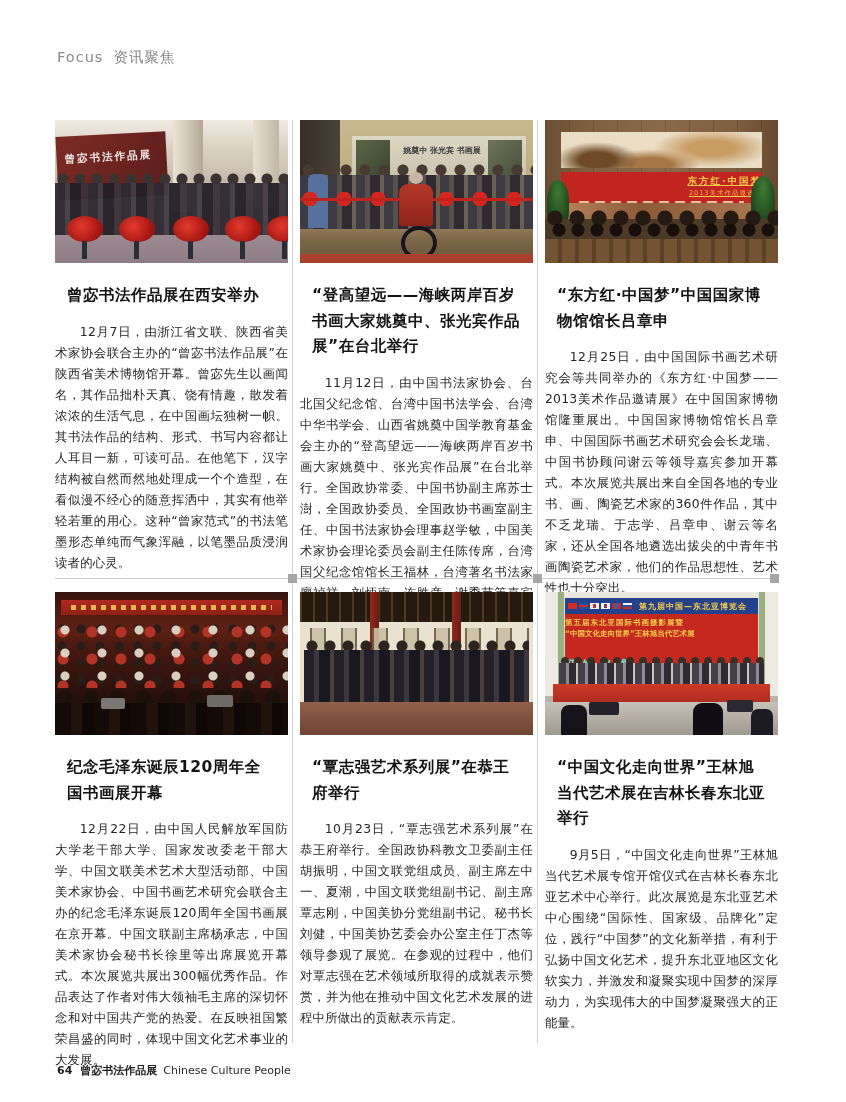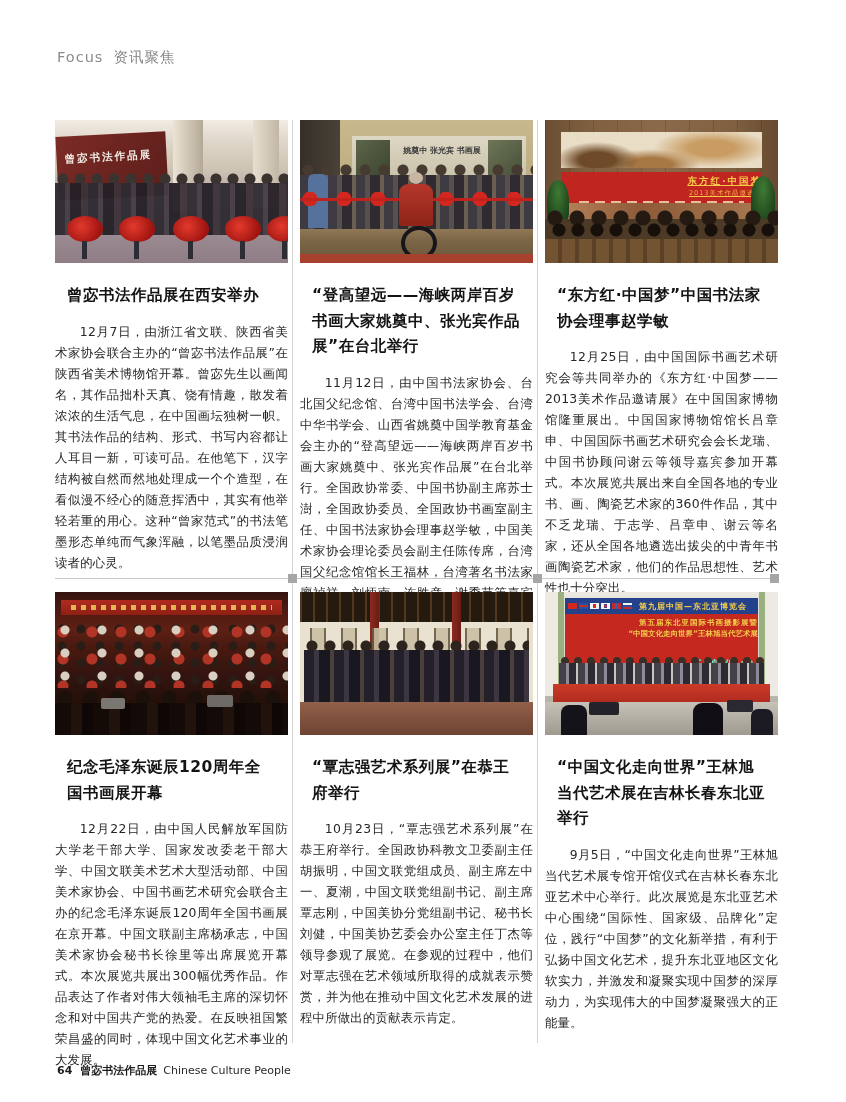--- a/index.html
+++ b/index.html
@@ -103,21 +103,21 @@
   .p6 .bldg-r{right:0;top:0;width:19px;height:104px;background:linear-gradient(90deg,#9ab07e 30%,#eceae2 30%);}
   .p6 .blue{left:20px;top:6px;width:193px;height:16px;background:#24418c;}
   .p6 .flag{top:5px;width:9px;height:6px;}
   .p6 .fl1{left:3px;background:#d6281e;}
   .p6 .fl2{left:14px;background:linear-gradient(180deg,#2a4fa0 30%,#c03028 30%,#c03028 70%,#2a4fa0 70%);}
   .p6 .fl3{left:25px;background:radial-gradient(circle 2px at 50% 50%,#d6281e 2px,#f5f5f0 2px);}
   .p6 .fl4{left:36px;background:radial-gradient(circle 2px at 50% 50%,#c03040 1px,#24418c 2px,#f5f5f0 2px);}
   .p6 .fl5{left:47px;background:linear-gradient(90deg,#c4272f 33%,#2a66a8 33%,#2a66a8 66%,#c4272f 66%);}
   .p6 .fl6{left:58px;background:linear-gradient(180deg,#f5f5f0 33%,#2a4fa0 33%,#2a4fa0 66%,#c03028 66%);}
   .p6 .expo{left:74px;top:3px;font-size:8px;color:#f2cc4a;letter-spacing:1px;font-weight:bold;}
-  .p6 .red{left:20px;top:22px;width:193px;height:52px;background:#c5281e;color:#f2cc4a;text-align:right;}
+  .p6 .red{left:20px;top:22px;width:193px;height:52px;background:#c5281e;color:#f2cc4a;text-align:left;}
   .p6 .red span{position:static;display:block;}
   .p6 .l1{font-size:7.5px;letter-spacing:1px;margin-top:4px;font-weight:bold;}
   .p6 .l2{font-size:7.5px;margin-top:1px;font-weight:bold;}
   .p6 .l3{font-size:12px;font-weight:bold;letter-spacing:5px;margin-top:18px;color:#5eead4;}
   .p6 .tiny2{margin:3px auto 0;width:86%;height:7px;background:repeating-linear-gradient(90deg,rgba(255,255,255,.7) 0 8px,transparent 8px 13px) 0 0/100% 2.5px no-repeat,repeating-linear-gradient(90deg,rgba(255,255,255,.55) 0 8px,transparent 8px 13px) 0 4.5px/100% 2.5px no-repeat;}
   .p6 .heads{left:14px;top:64px;width:205px;height:10px;background:radial-gradient(circle at 6px 5px,#3a2e26 3.5px,transparent 4.5px) 0 0/13px 10px repeat-x;}
   .p6 .crowd{left:14px;top:71px;width:205px;height:22px;background:repeating-linear-gradient(90deg,#44404a 0 7px,#8e8a96 7px 10px,#2e2a34 10px 17px,#c8c4bc 17px 19px);}
   .p6 .stage{left:8px;top:92px;width:217px;height:18px;background:linear-gradient(180deg,#cc3a28,#b02c1e);}
   .p6 .fg{left:0;bottom:0;width:100%;height:33px;background:linear-gradient(180deg,#c6c2b8,#9e9a90);}
   .p6 .sil1{left:16px;bottom:0;width:26px;height:30px;background:#15131a;border-radius:8px 8px 0 0;}
@@ -198,21 +198,21 @@
       </div>
       <div class="pb"></div>
       <div class="plant-l"></div>
       <div class="plant-r"></div>
       <div class="aud">
         <div class="h1"></div>
         <div class="h2"></div>
         <div class="chairs"></div>
       </div>
     </div>
-    <h3>“东方红·中国梦”中国书法家协会理事赵学敏</h3>
+    <h3>“东方红·中国梦”中国国家博物馆馆长吕章申</h3>
     <p>12月25日，由中国国际书画艺术研究会等共同举办的《东方红·中国梦——2013美术作品邀请展》在中国国家博物馆隆重展出。中国国家博物馆馆长吕章申、中国国际书画艺术研究会会长龙瑞、中国书协顾问谢云等领导嘉宾参加开幕式。本次展览共展出来自全国各地的专业书、画、陶瓷艺术家的360件作品，其中不乏龙瑞、于志学、吕章申、谢云等名家，还从全国各地遴选出拔尖的中青年书画陶瓷艺术家，他们的作品思想性、艺术性也十分突出。</p>
   </div>
 
   <div class="article a4">
     <div class="photo p4">
       <div class="bg"></div>
       <div class="banner"></div>
       <div class="crowd"></div>
       <div class="ph-heads"></div>
       <div class="photogs"></div>

